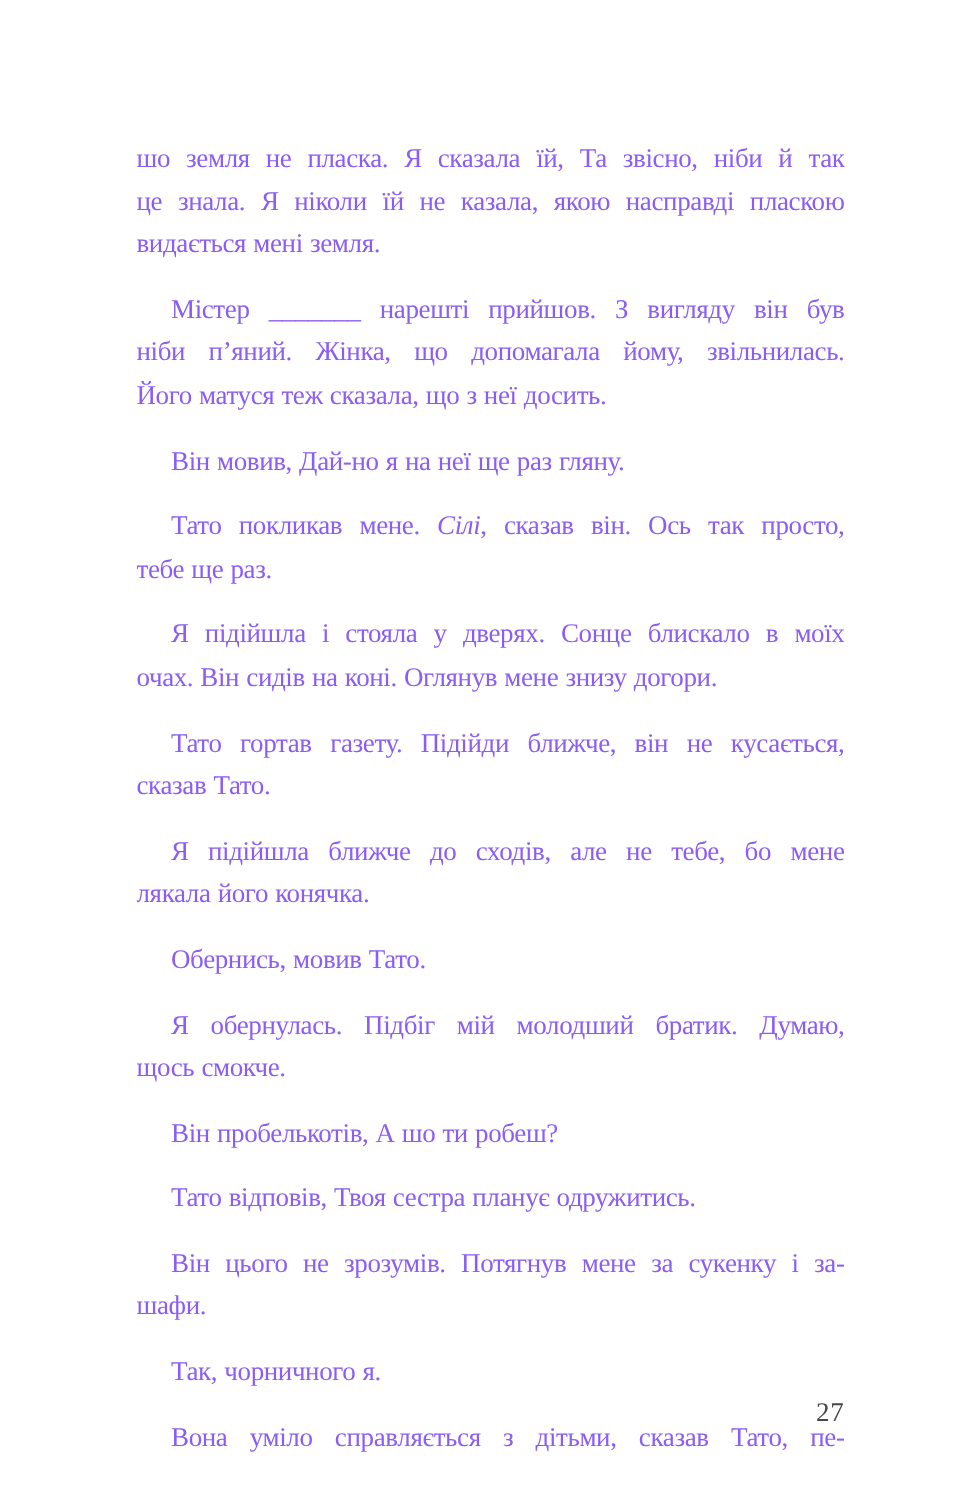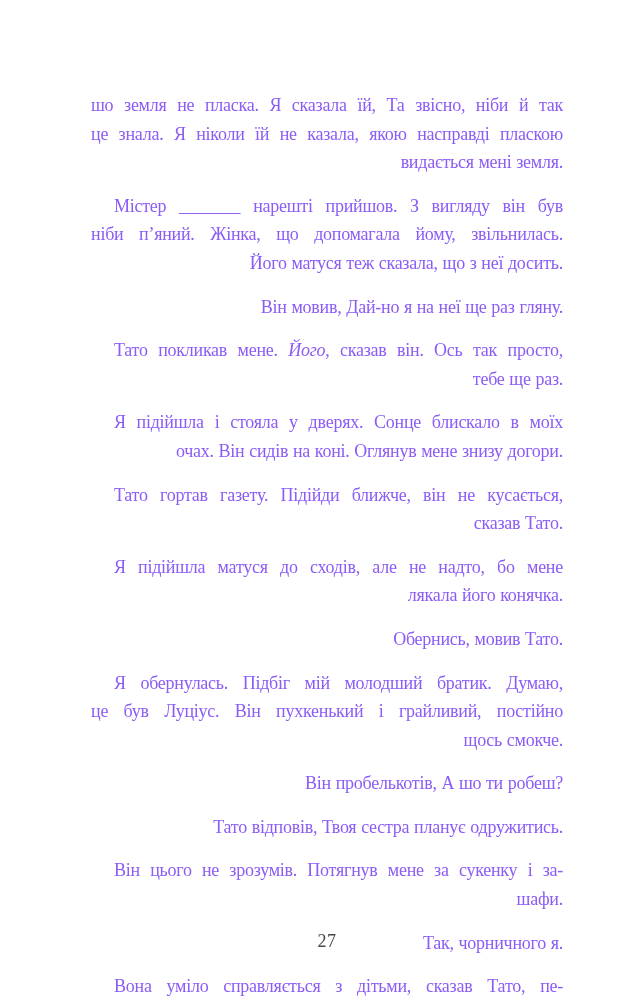--- a/index.html
+++ b/index.html
@@ -21,68 +21,67 @@
     top: 91px;
     width: 472px;
     font-size: 18px;
     line-height: 28.6px;
     letter-spacing: -0.25px;
     color: #8b5cf6;
   }
   .line {
     height: 28.6px;
     overflow: hidden;
-    text-align: right;
+    text-align: left;
     word-spacing: 0.5px;
   }
   .line.j {
     text-align: justify;
     text-align-last: justify;
   }
   .line.ind {
     text-indent: 23px;
     margin-top: 15px;
   }
   .it {
     font-style: italic;
   }
   .folio {
     position: absolute;
     left: 91px;
     top: 931px;
     width: 472px;
-    text-align: center;
+    text-align: right;
     font-size: 18px;
     letter-spacing: 0.5px;
     color: #474747;
   }
 </style>
 </head>
 <body>
 
 <div class="book-page">
   <div class="textblock">
       <div class="line j"><span>шо земля не пласка. Я сказала їй, Та звісно, ніби й так</span></div>
       <div class="line j"><span>це знала. Я ніколи їй не казала, якою насправді пласкою</span></div>
       <div class="line"><span>видається мені земля.</span></div>
       <div class="line j ind"><span>Містер _______ нарешті прийшов. З вигляду він був</span></div>
       <div class="line j"><span>ніби п’яний. Жінка, що допомагала йому, звільнилась.</span></div>
       <div class="line"><span>Його матуся теж сказала, що з неї досить.</span></div>
       <div class="line ind"><span>Він мовив, Дай-но я на неї ще раз гляну.</span></div>
-      <div class="line j ind"><span>Тато покликав мене. </span><span class="it">Його</span><span>, сказав він. Ось так просто,</span></div>
+      <div class="line j ind"><span>Тато покликав мене. </span><span class="it">Сілі</span><span>, сказав він. Ось так просто,</span></div>
       <div class="line"><span>тебе ще раз.</span></div>
       <div class="line j ind"><span>Я підійшла і стояла у дверях. Сонце блискало в моїх</span></div>
       <div class="line"><span>очах. Він сидів на коні. Оглянув мене знизу догори.</span></div>
       <div class="line j ind"><span>Тато гортав газету. Підійди ближче, він не кусається,</span></div>
       <div class="line"><span>сказав Тато.</span></div>
-      <div class="line j ind"><span>Я підійшла матуся до сходів, але не надто, бо мене</span></div>
+      <div class="line j ind"><span>Я підійшла ближче до сходів, але не тебе, бо мене</span></div>
       <div class="line"><span>лякала його конячка.</span></div>
       <div class="line ind"><span>Обернись, мовив Тато.</span></div>
       <div class="line j ind"><span>Я обернулась. Підбіг мій молодший братик. Думаю,</span></div>
-      <div class="line j"><span>це був Луціус. Він пухкенький і грайливий, постійно</span></div>
       <div class="line"><span>щось смокче.</span></div>
       <div class="line ind"><span>Він пробелькотів, А шо ти робеш?</span></div>
       <div class="line ind"><span>Тато відповів, Твоя сестра планує одружитись.</span></div>
       <div class="line j ind"><span>Він цього не зрозумів. Потягнув мене за сукенку і за-</span></div>
       <div class="line"><span>шафи.</span></div>
       <div class="line ind"><span>Так, чорничного я.</span></div>
       <div class="line j ind"><span>Вона уміло справляється з дітьми, сказав Тато, пе-</span></div>
     </div>
   <div class="folio">27</div>
 </div>

